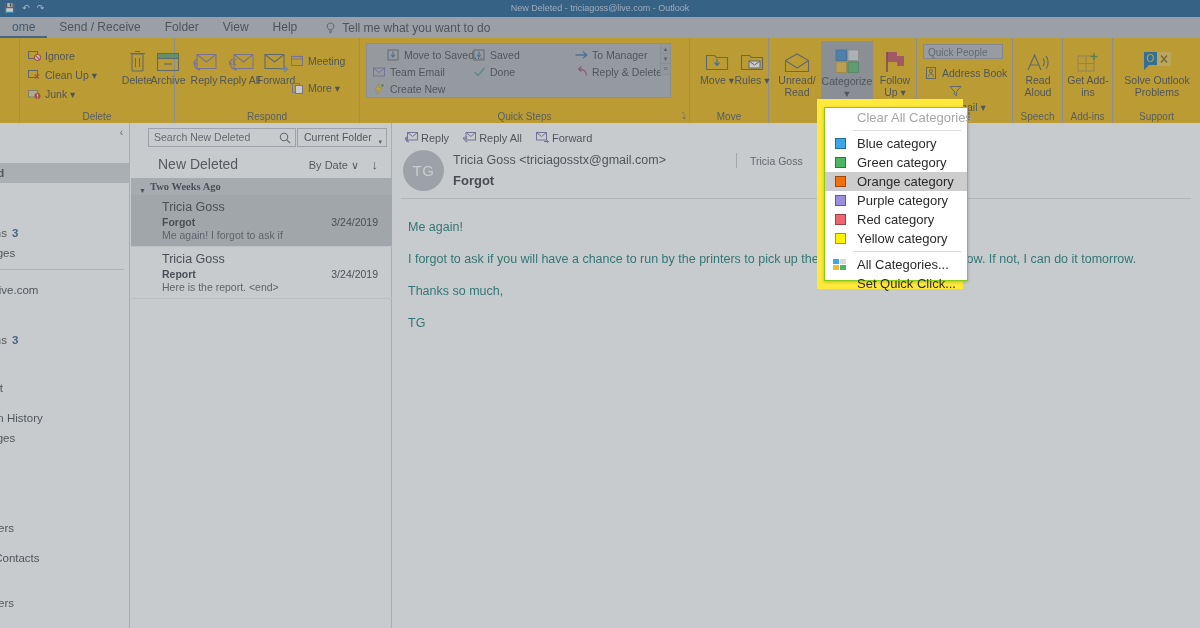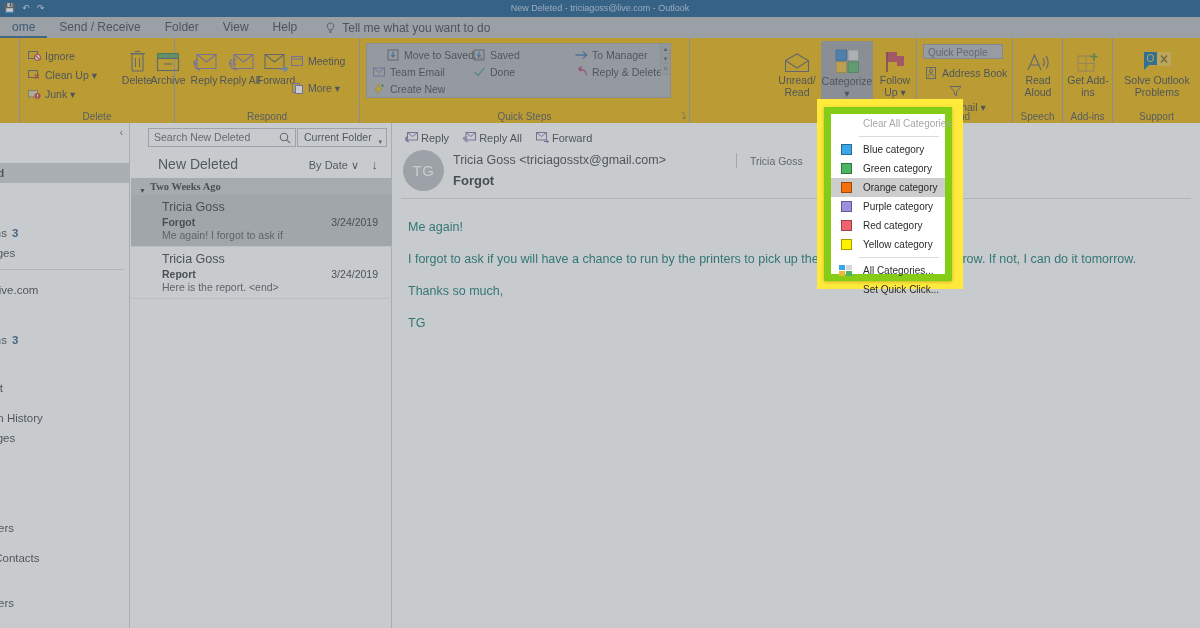--- a/index.html
+++ b/index.html
@@ -157,24 +157,24 @@
     pointer-events: none;
   }
 
   
   .popup-wrap { position: absolute; left: 817px; top: 99px; }
   .popup-highlight {
     position: absolute; left: 0; top: 0; width: 146px; height: 190px;
     border: 4px solid #ffe93a; background: #ffe93a;
   }
   .popup {
-    position: absolute; left: 7px; top: 8px; width: 128px; height: 174px;
-    background: #ffffff; border: 7px solid #84cc16;
+    position: absolute; left: 7px; top: 8px; width: 144px; height: 174px;
+    background: #ffffff; border: 1px solid #84cc16;
     box-shadow: 0 1px 3px rgba(0,0,0,.22);
-    font-size: 10px; color: #2b2b2b;
+    font-size: 13px; color: #2b2b2b;
   }
   .pitem { position: relative; height: 19px; line-height: 19px; padding-left: 32px; white-space: nowrap; cursor: default; }
   .pitem.disabled { color: #a6a6a6; }
   .pitem.hl { background: #cdcdcd; }
   .pitem .sw {
     position: absolute; left: 10px; top: 4px; width: 11px; height: 11px;
     border: 1px solid rgba(0,0,0,.35);
   }
   .psep { height: 1px; background: #dcdcdc; margin: 3px 6px 3px 28px; }
   .allcat-icon { position: absolute; left: 8px; top: 4px; width: 14px; height: 11px; }
@@ -404,20 +404,44 @@
             <div>▴</div>
             <div>▾</div>
             <div>≡</div>
           </div>
         </div>
       </div>
       <div class="glabel">Quick Steps</div>
       <div class="dlglaunch">⤵</div>
     </div>
 
+    <div class="rgroup" style="left:690px; width:79px;">
+      <div class="gcontent">
+        <div class="bigbtn" style="left:4px;">
+          <div class="bi">
+            <svg width="24" height="21" viewBox="0 0 24 21">
+                <path d="M1.5 3.5h8l2 2h11v12h-21z" fill="none" stroke="#5b6165" stroke-width="1.1"></path>
+                <path d="M12 7v6M9.5 10.5L12 13.5l2.5-3" fill="none" stroke="#3a6ea5" stroke-width="1.3"></path>
+              </svg>
+          </div>
+          <div>Move ▾</div>
+        </div>
+        <div class="bigbtn" style="left:39px;">
+          <div class="bi">
+            <svg width="24" height="21" viewBox="0 0 24 21">
+                <path d="M1.5 3.5h8l2 2h11v12h-21z" fill="none" stroke="#5b6165" stroke-width="1.1"></path>
+                <rect x="9" y="9" width="11" height="7" fill="#fff" stroke="#5b6165" stroke-width="1"></rect>
+                <path d="M9 9l5.5 4L20 9" fill="none" stroke="#5b6165" stroke-width="1"></path>
+              </svg>
+          </div>
+          <div>Rules ▾</div>
+        </div>
+      </div>
+      <div class="glabel">Move</div>
+    </div>
 
     <div class="rgroup" style="left:769px; width:148px;">
       <div class="gcontent">
         <div class="bigbtn" style="left:4px; width:48px;">
           <div class="bi">
             <svg width="26" height="20" viewBox="0 0 26 20">
                 <path d="M1.5 7.5L13 1l11.5 6.5v11h-23z" fill="none" stroke="#5b6165" stroke-width="1.1"></path>
                 <path d="M1.5 7.5L13 15l11.5-7.5" fill="none" stroke="#5b6165" stroke-width="1.1"></path>
               </svg>
           </div>

